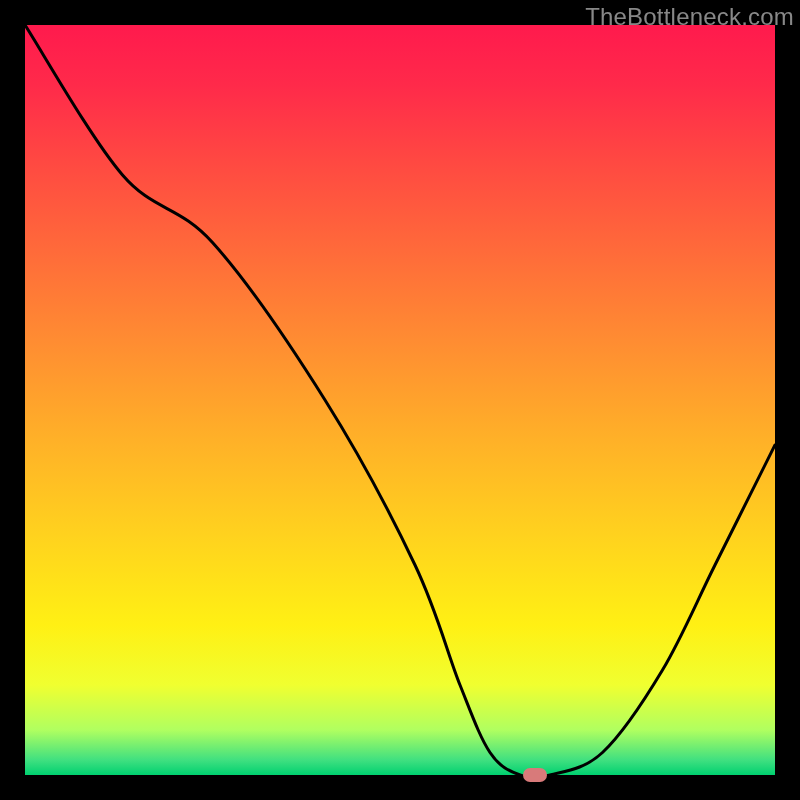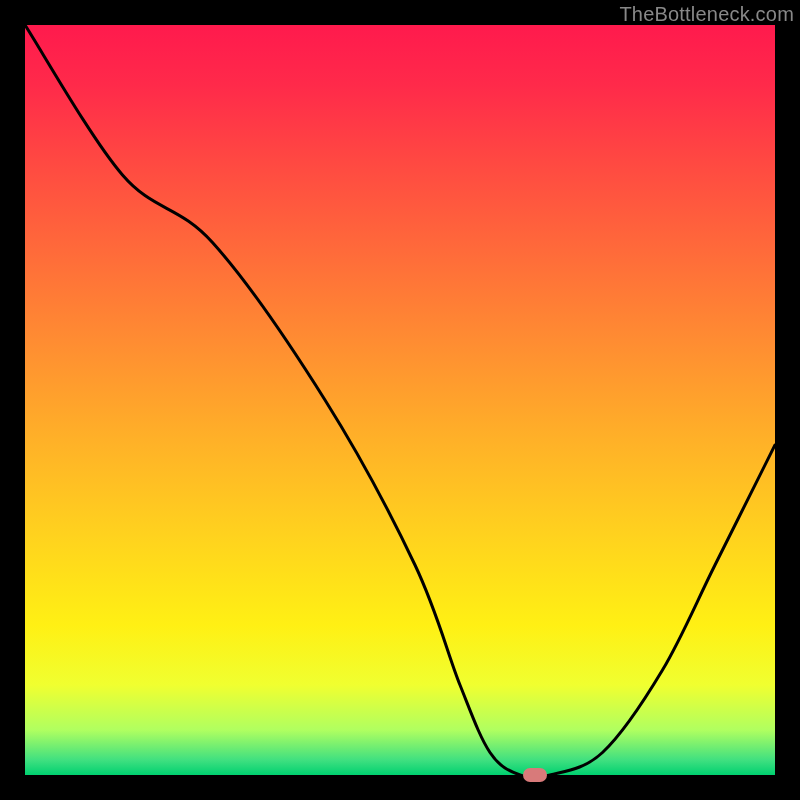--- a/index.html
+++ b/index.html
@@ -36,21 +36,21 @@
       #40e080 98%,
       #00d070 100%
     );
   }
   .watermark {
     position: absolute;
     top: 3px;
     right: 6px;
     color: #888;
     font-family: Arial, Helvetica, sans-serif;
-    font-size: 20px;
+    font-size: 24px;
     font-weight: 500;
     letter-spacing: 0.2px;
     user-select: none;
   }
   svg.curve {
     position: absolute;
     left: 0;
     top: 0;
     width: 750px;
     height: 750px;

